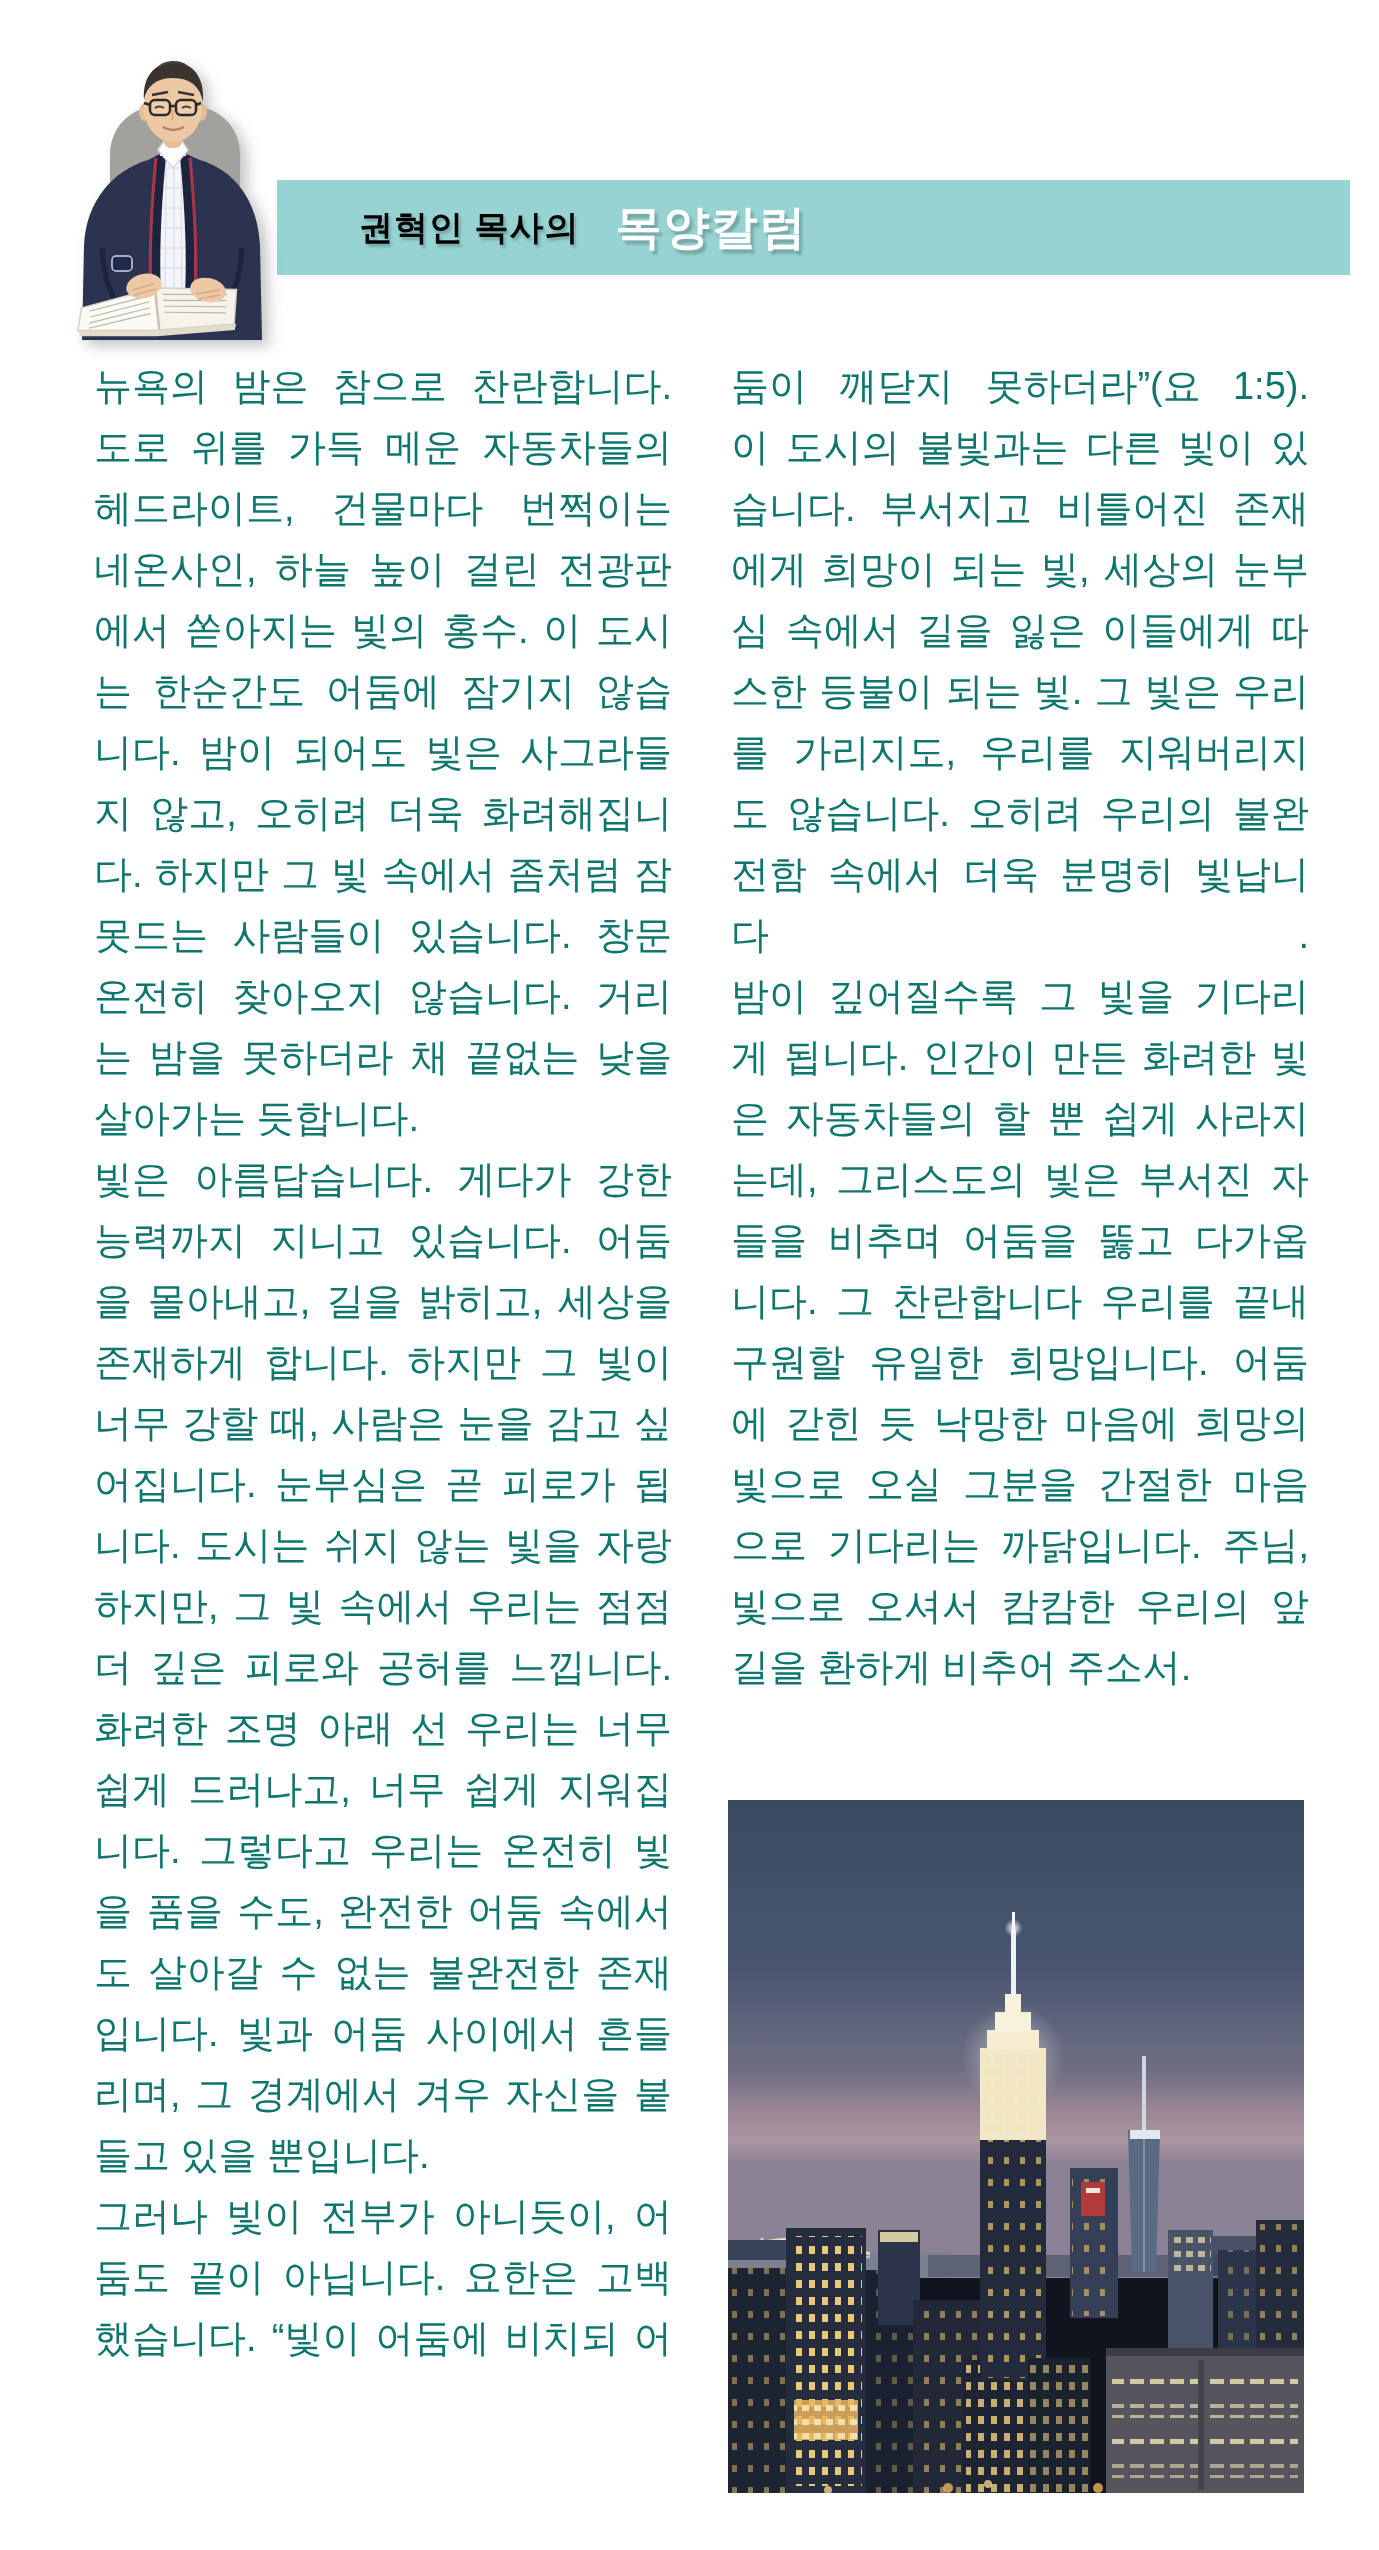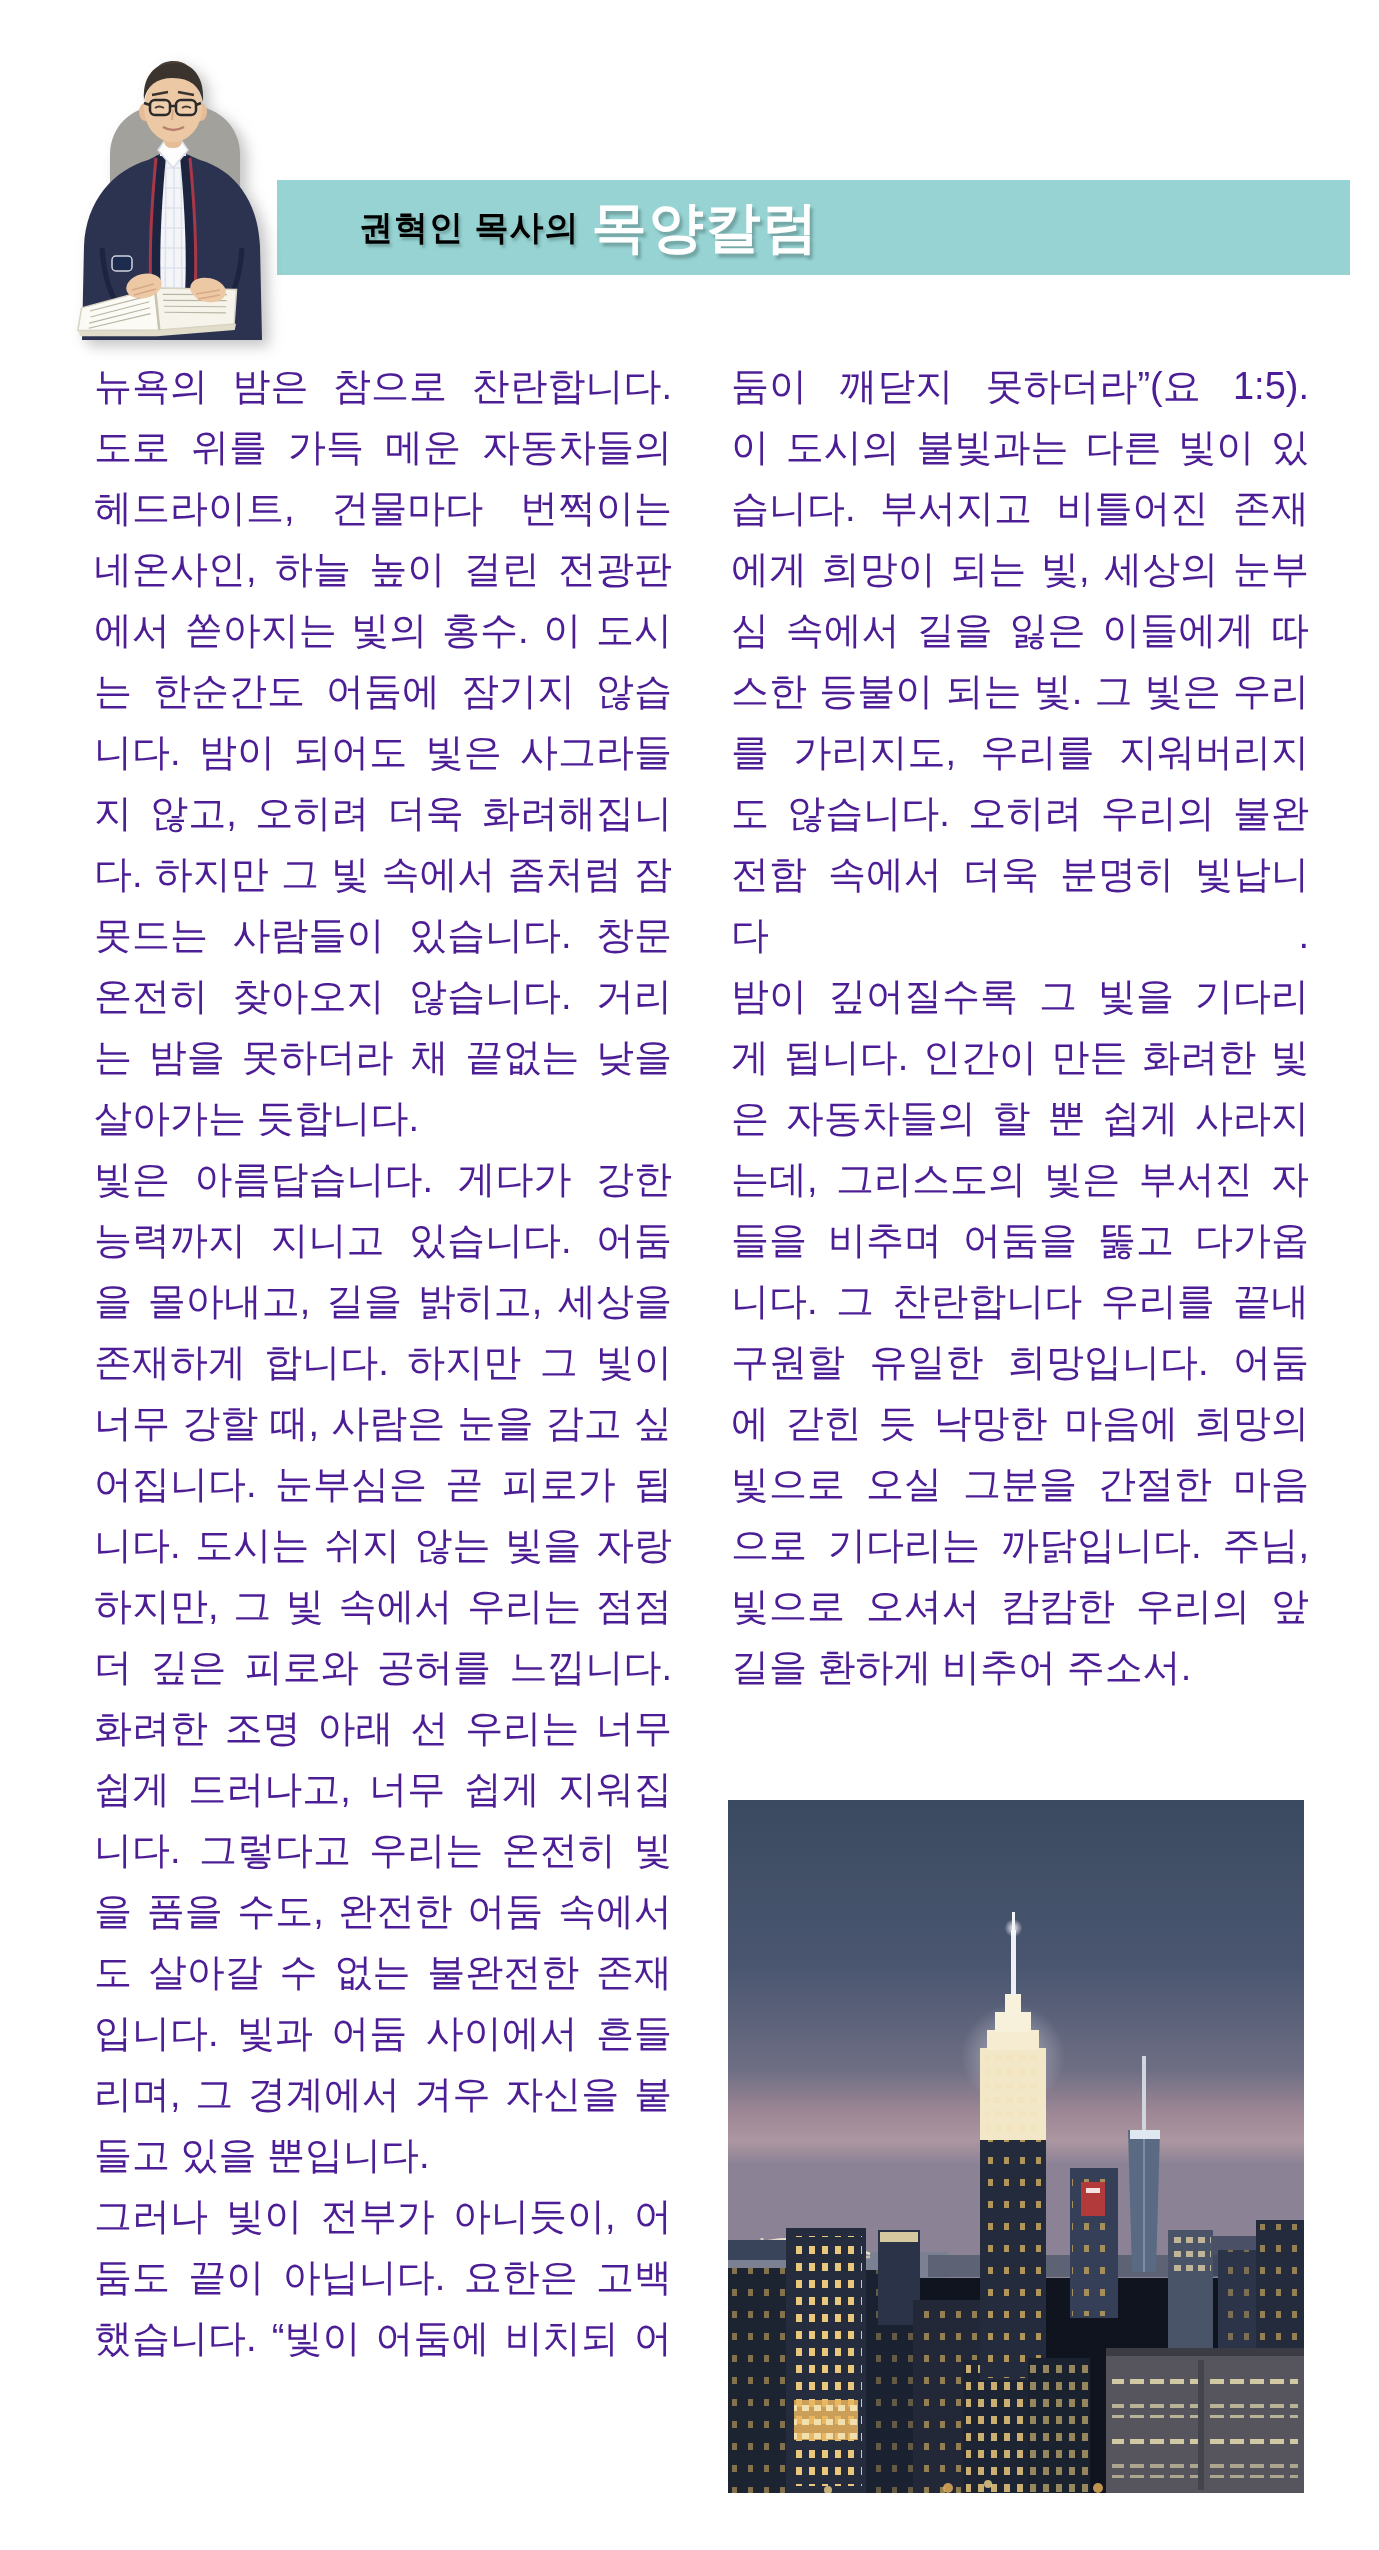--- a/index.html
+++ b/index.html
@@ -11,34 +11,34 @@
   .banner{
     position:absolute;left:277px;top:180px;width:1073px;height:95px;
     background:#97d3d3;display:flex;align-items:center;
   }
   .banner-inner{display:flex;align-items:center;margin-left:82px;}
   .kicker{
     font-size:34px;font-weight:700;color:#000000;letter-spacing:1px;
     text-shadow:2px 3px 3px rgba(96,140,138,.65);
   }
   .big-title{
-    font-size:55px;font-weight:700;color:#ffffff;margin-left:12px;letter-spacing:2px;
+    font-size:46px;font-weight:700;color:#ffffff;margin-left:36px;letter-spacing:2px;
     text-shadow:3px 4px 3px rgba(96,140,138,.65);
   }
   .pastor-photo{
     position:absolute;left:62px;top:48px;width:218px;height:292px;z-index:3;
     filter:drop-shadow(7px 6px 7px rgba(60,60,60,.30));
   }
   
   .col{position:absolute;top:356px;width:578px;}
   .col-left{left:94px;}
   .col-right{left:731px;}
   .ln{
     font-size:38px;line-height:61px;height:61px;overflow:hidden;
-    color:#4c1d95;text-align:justify;text-align-last:justify;
+    color:#0f766e;text-align:justify;text-align-last:justify;
     word-break:break-all;
   }
   .ln.end{text-align-last:left;}
   
   .city-photo{position:absolute;left:728px;top:1800px;width:576px;height:693px;}
 </style>
 </head>
 <body>
 
 <div class="banner">

